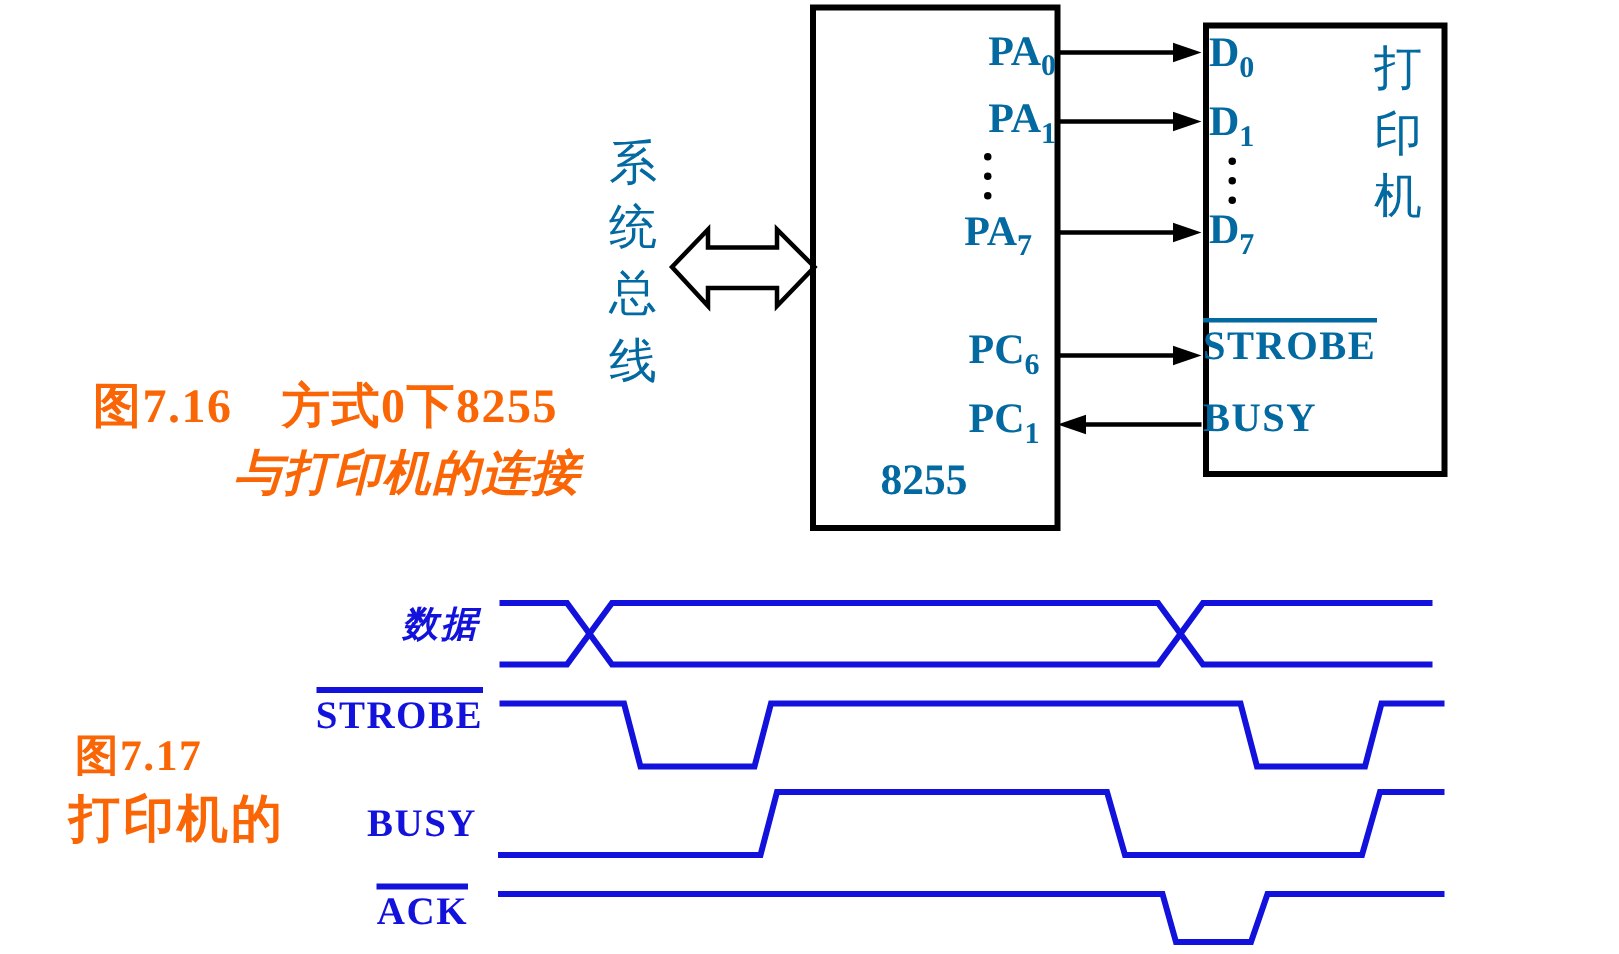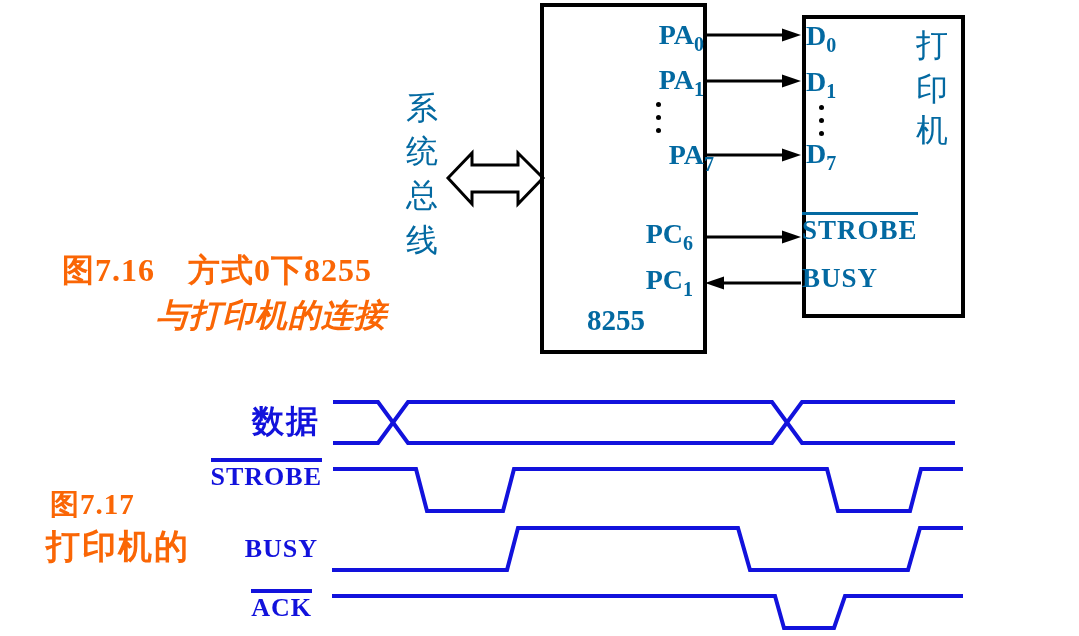--- a/index.html
+++ b/index.html
@@ -12,21 +12,21 @@
   .lbl{position:absolute;line-height:1;white-space:nowrap;color:#0369a1;}
   .pin{font-weight:bold;font-size:28px;}
   .pin sub{font-size:20px;vertical-align:-7px;line-height:1;}
   .cjk{font-weight:400;font-size:32px;}
   .chiplbl{font-weight:bold;font-size:29px;}
   .pinword{font-weight:bold;font-size:27px;letter-spacing:1px;}
   .over3{border-top:3px solid currentColor;padding-top:2px;display:inline-block;}
   .over4{border-top:4px solid currentColor;padding-top:2px;display:inline-block;}
   .blue{color:var(--blue,#1212DC);font-weight:bold;}
   .sig{font-size:26px;letter-spacing:1px;}
-  .sigcjk{font-size:32px;letter-spacing:2px;}
+  .sigcjk{font-size:24px;letter-spacing:2px;font-style:italic;}
   .orange{color:var(--orange,#FA6605);font-weight:bold;}
   .cap716{font-size:32px;letter-spacing:1px;}
   .cap717a{font-size:29px;letter-spacing:1px;}
   .cap717b{font-size:34px;letter-spacing:2px;}
   .vdots{position:absolute;display:flex;flex-direction:column;gap:8px;}
   .vdots i{width:5px;height:5px;background:#000;border-radius:50%;}
 </style>
 </head>
 <body>
 
@@ -59,21 +59,21 @@
   <div class="lbl cjk" style="left:406px;top:179px;">总</div>
   <div class="lbl cjk" style="left:406px;top:224px;">线</div>
 
   <div class="lbl pin" style="right:375px;top:21px;"><span>PA</span><sub>0</sub></div>
   <div class="lbl pin" style="right:375px;top:66px;"><span>PA</span><sub>1</sub></div>
   <div class="vdots" style="left:656px;top:102px;">
       <i></i>
       <i></i>
       <i></i>
     </div>
-  <div class="lbl pin" style="right:365px;top:141px;"><span>PA</span><sub>7</sub></div>
+  <div class="lbl pin" style="right:391px;top:141px;"><span>PA</span><sub>7</sub></div>
   <div class="lbl pin" style="right:386px;top:220px;"><span>PC</span><sub>6</sub></div>
   <div class="lbl pin" style="right:386px;top:266px;"><span>PC</span><sub>1</sub></div>
   <div class="lbl chiplbl" style="left:587px;top:306px;">8255</div>
 
   <div class="lbl pin" style="left:806px;top:22px;"><span>D</span><sub>0</sub></div>
   <div class="lbl pin" style="left:806px;top:68px;"><span>D</span><sub>1</sub></div>
   <div class="vdots" style="left:819px;top:105px;">
       <i></i>
       <i></i>
       <i></i>

